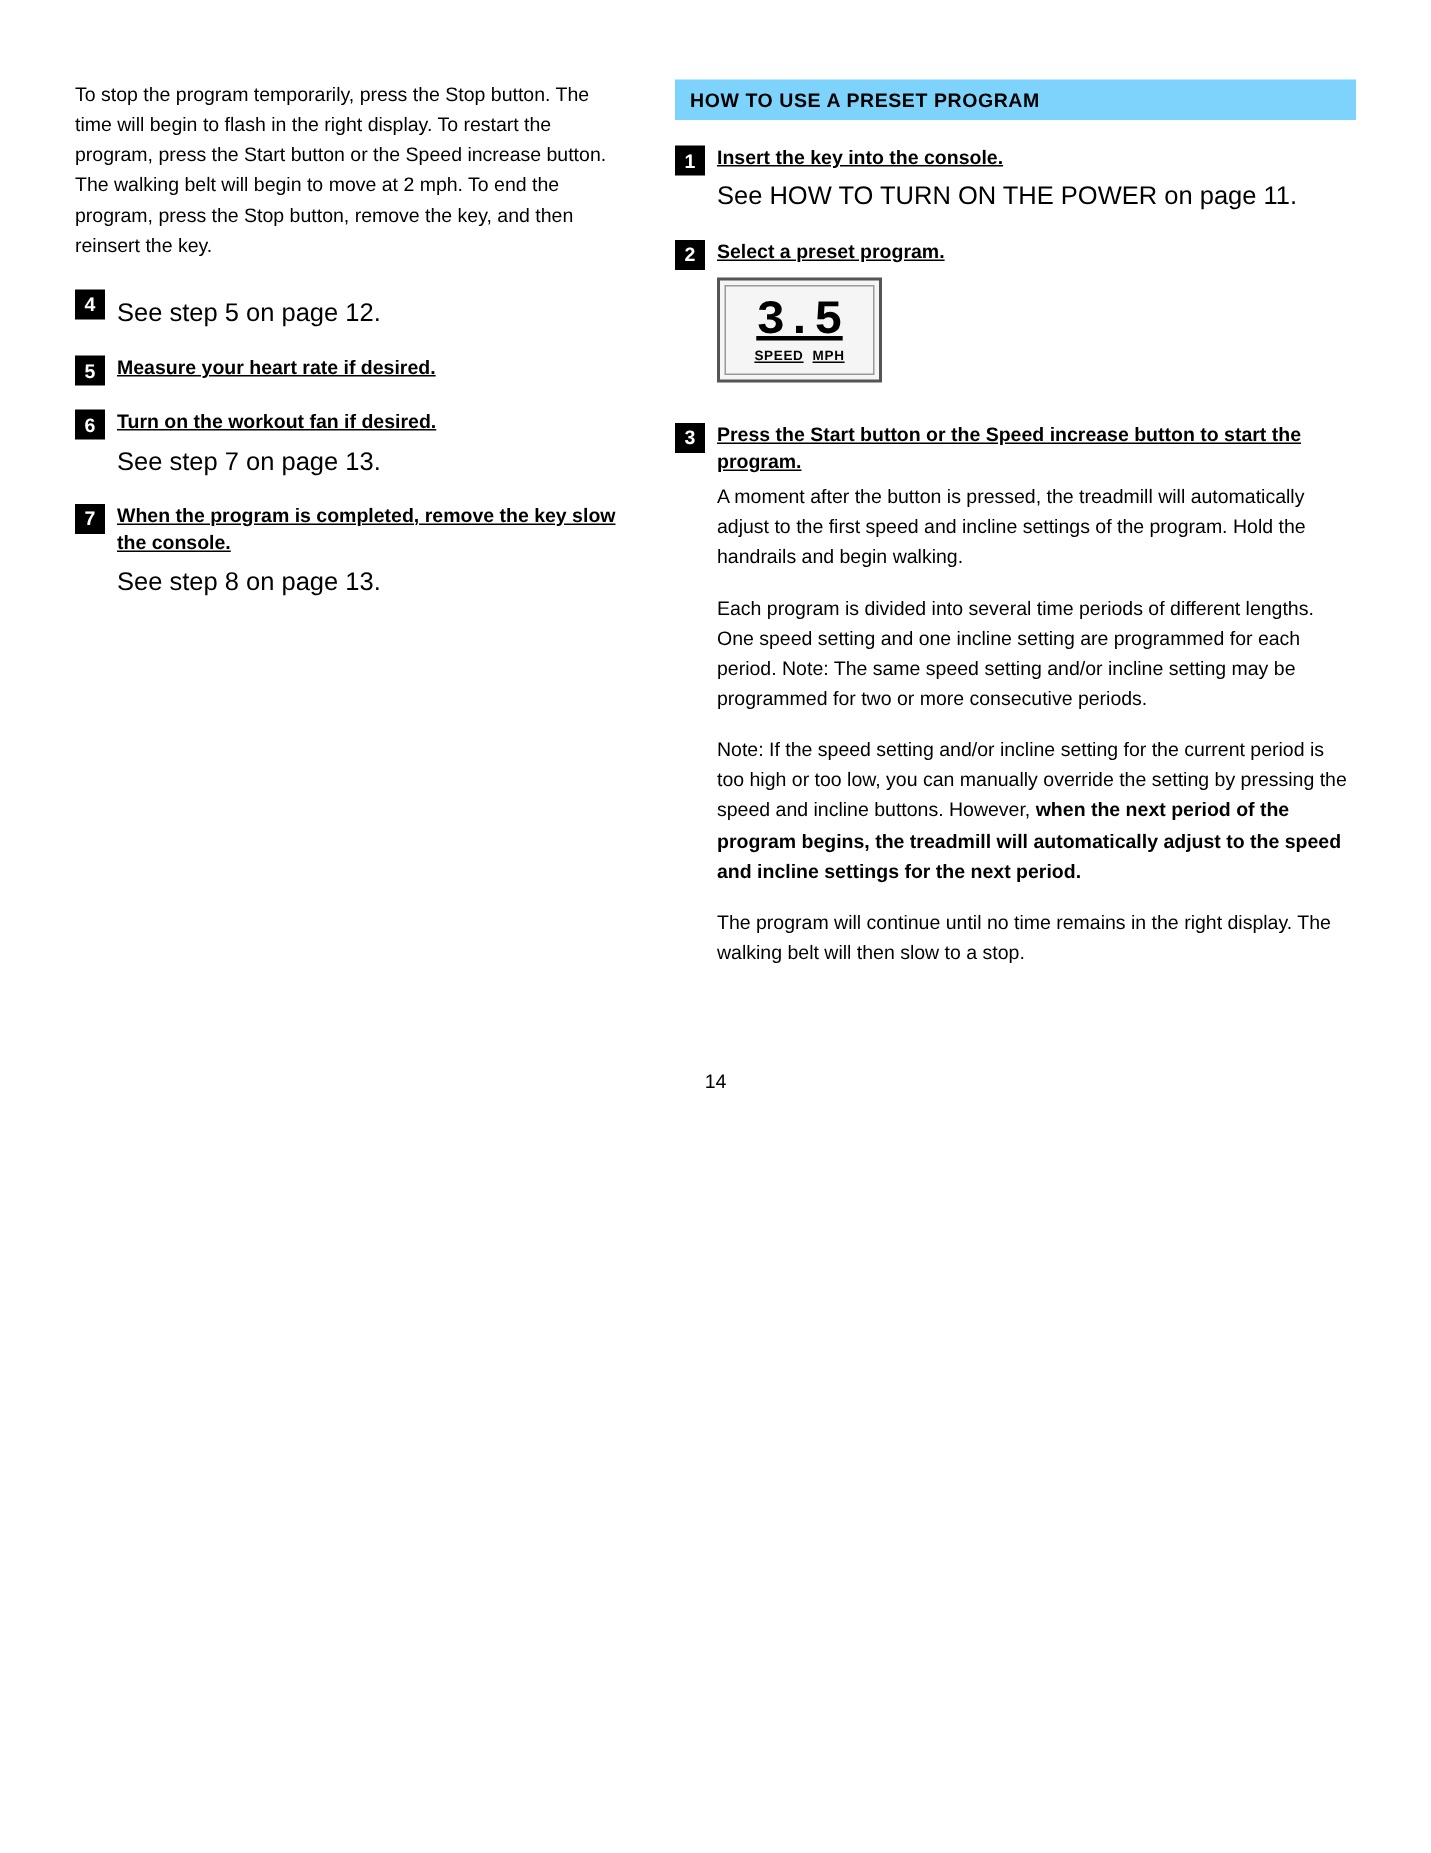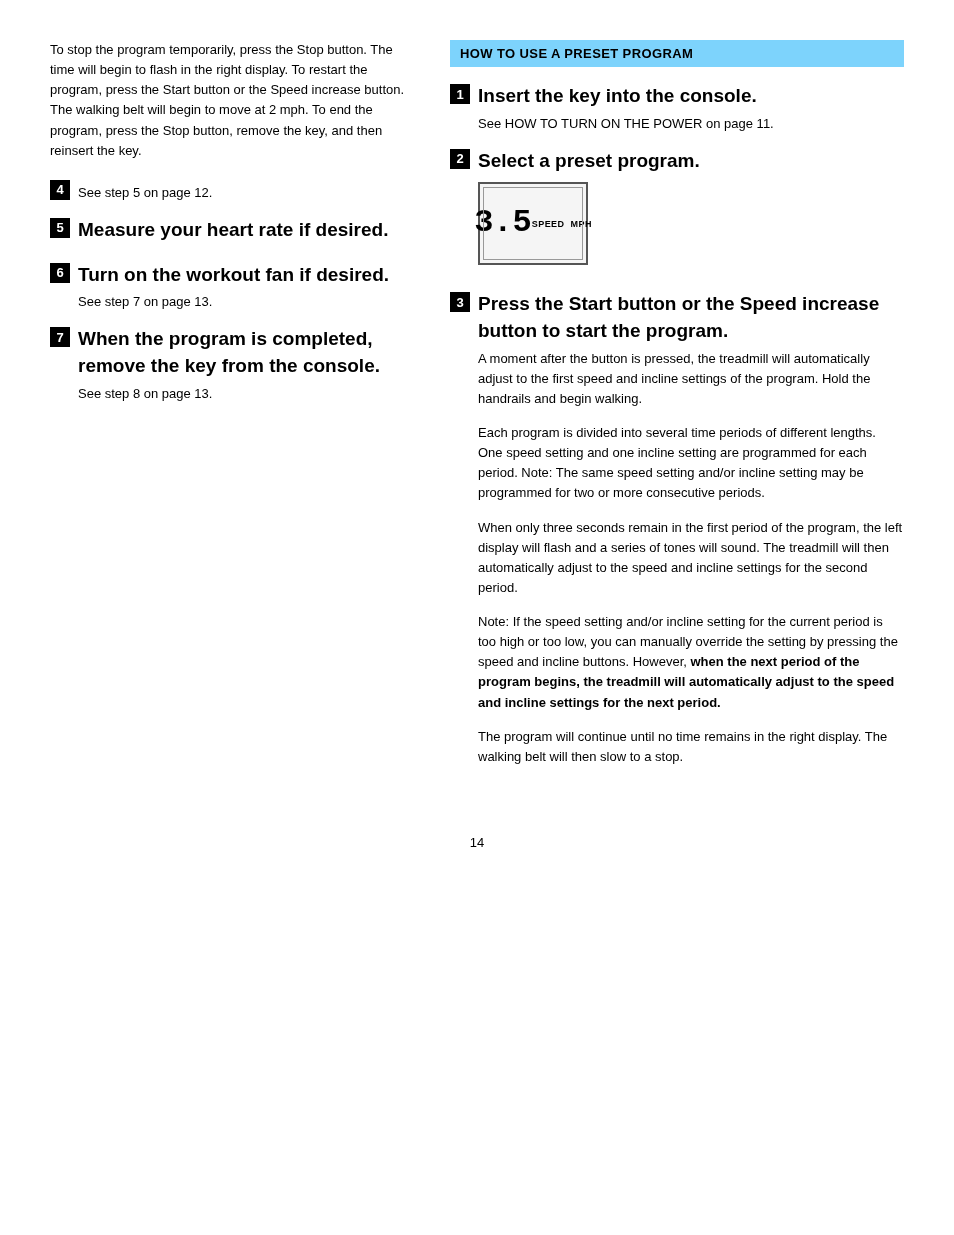--- a/index.html
+++ b/index.html
@@ -14,21 +14,21 @@
       font-size: 13px;
       color: #000000;
       width: 954px;
       min-height: 1235px;
     }
 
     .page {
       width: 954px;
       min-height: 1235px;
       background: #ffffff;
-      padding: 40px 50px 40px 50px;
+      padding: 53px 50px 40px 50px;
       position: relative;
     }
 
     .two-col {
       display: flex;
       gap: 30px;
     }
 
     .left-col {
       width: 370px;
@@ -64,28 +64,29 @@
       justify-content: center;
       flex-shrink: 0;
       margin-top: 1px;
     }
 
     .step-content {
       flex: 1;
     }
 
     .step-title {
-      font-size: 19px;
+      font-size: 13px;
       font-weight: bold;
       line-height: 1.4;
       margin-bottom: 4px;
+      text-decoration: underline;
     }
 
     .step-body {
-      font-size: 13px;
+      font-size: 17px;
       line-height: 1.55;
       margin-top: 4px;
     }
 
     .section-header {
       background: #7dd3fc;
       padding: 6px 10px;
       font-size: 13px;
       font-weight: bold;
       margin-bottom: 16px;
@@ -102,28 +103,29 @@
     .preset-text {
       flex: 1;
       font-size: 13px;
       line-height: 1.55;
     }
 
     .speed-display {
       border: 2px solid #555;
       background: #f5f5f5;
       width: 110px;
-      height: 83px;
+      height: 70px;
       flex-shrink: 0;
       display: flex;
-      flex-direction: row;
+      flex-direction: column;
       align-items: center;
       justify-content: center;
       position: relative;
       margin-top: 4px;
+      text-decoration: underline;
     }
 
     .speed-number {
       font-size: 32px;
       font-weight: bold;
       font-family: 'Courier New', monospace;
       line-height: 1;
       margin-bottom: 2px;
     }
 
@@ -188,21 +190,21 @@
         <div class="step-num">6</div>
         <div class="step-content">
           <div class="step-title">Turn on the workout fan if desired.</div>
           <div class="step-body">See step 7 on page 13.</div>
         </div>
       </div>
 
       <div class="step-block">
         <div class="step-num">7</div>
         <div class="step-content">
-          <div class="step-title">When the program is completed, remove the key from the console.</div>
+          <div class="step-title">When the program is completed, remove the key slow the console.</div>
           <div class="step-body">See step 8 on page 13.</div>
         </div>
       </div>
     </div>
 
     <div class="right-col">
       <div class="section-header">HOW TO USE A PRESET PROGRAM</div>
 
       <div class="step-block">
         <div class="step-num">1</div>
@@ -229,21 +231,20 @@
         </div>
       </div>
 
       <div class="step-block">
         <div class="step-num">3</div>
         <div class="step-content">
           <div class="step-title">Press the Start button or the Speed increase button to start the program.</div>
           <div class="right-section-body">
             <p>A moment after the button is pressed, the treadmill will automatically adjust to the first speed and incline settings of the program. Hold the handrails and begin walking.</p>
             <p>Each program is divided into several time periods of different lengths. One speed setting and one incline setting are programmed for each period. Note: The same speed setting and/or incline setting may be programmed for two or more consecutive periods.</p>
-            <p>When only three seconds remain in the first period of the program, the left display will flash and a series of tones will sound. The treadmill will then automatically adjust to the speed and incline settings for the second period.</p>
             <p>Note: If the speed setting and/or incline setting for the current period is too high or too low, you can manually override the setting by pressing the speed and incline buttons. However, <span class="bold-text">when the next period of the program begins, the treadmill will automatically adjust to the speed and incline settings for the next period.</span></p>
             <p>The program will continue until no time remains in the right display. The walking belt will then slow to a stop.</p>
           </div>
         </div>
       </div>
     </div>
   </div>
 
   <div class="page-number">14</div>
 </div>

